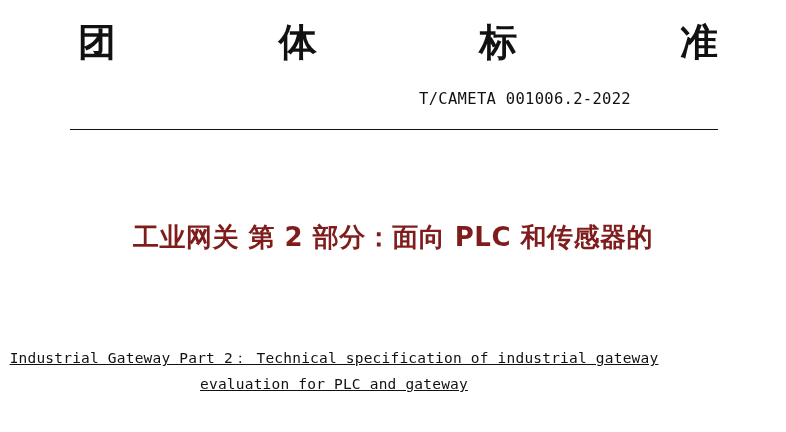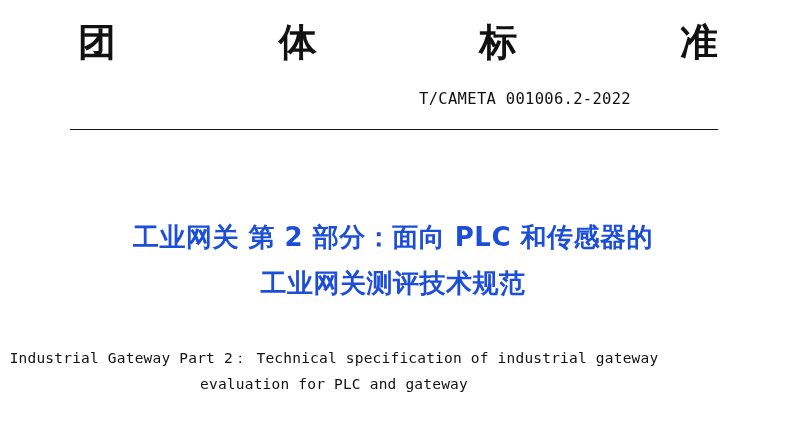--- a/index.html
+++ b/index.html
@@ -67,39 +67,40 @@
   .main-title {
     position: absolute;
     top: 214px;
     left: 0;
     width: 786px;
     text-align: center;
     font-family: "DejaVu Sans", sans-serif;
     font-size: 26px;
     font-weight: 600;
     line-height: 46px;
-    color: #1d4ed8;
+    color: #7f1d1d;
     letter-spacing: 0.5px;
   }
   .main-title .line {
     display: block;
   }
 
   
   .sub-title {
     position: absolute;
     top: 345px;
     left: 0;
     width: 668px;
     text-align: center;
     font-family: "DejaVu Sans Mono", monospace;
     font-size: 14.5px;
     line-height: 26px;
     color: #111111;
     letter-spacing: 0.2px;
+    text-decoration: underline;
   }
   .sub-title .line {
     display: block;
   }
 </style>
 </head>
 <body>
 
 <div class="page">
 
@@ -109,21 +110,20 @@
     <span>标</span>
     <span>准</span>
   </div>
 
   <div class="std-number">T/CAMETA 001006.2-2022</div>
 
   <div class="rule"></div>
 
   <div class="main-title">
     <span class="line">工业网关 第 2 部分：面向 PLC 和传感器的</span>
-    <span class="line">工业网关测评技术规范</span>
   </div>
 
   <div class="sub-title">
     <span class="line">Industrial Gateway Part 2： Technical specification of industrial gateway</span>
     <span class="line">evaluation for PLC and gateway</span>
   </div>
 
 </div>
 
 </body></html>

